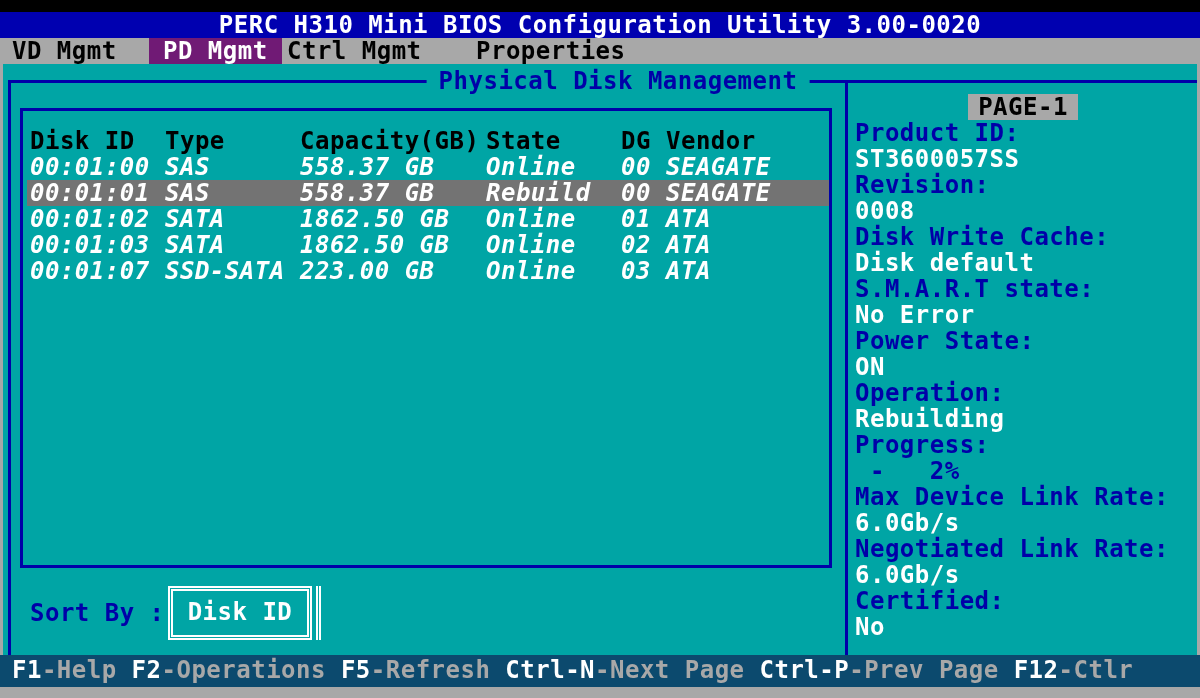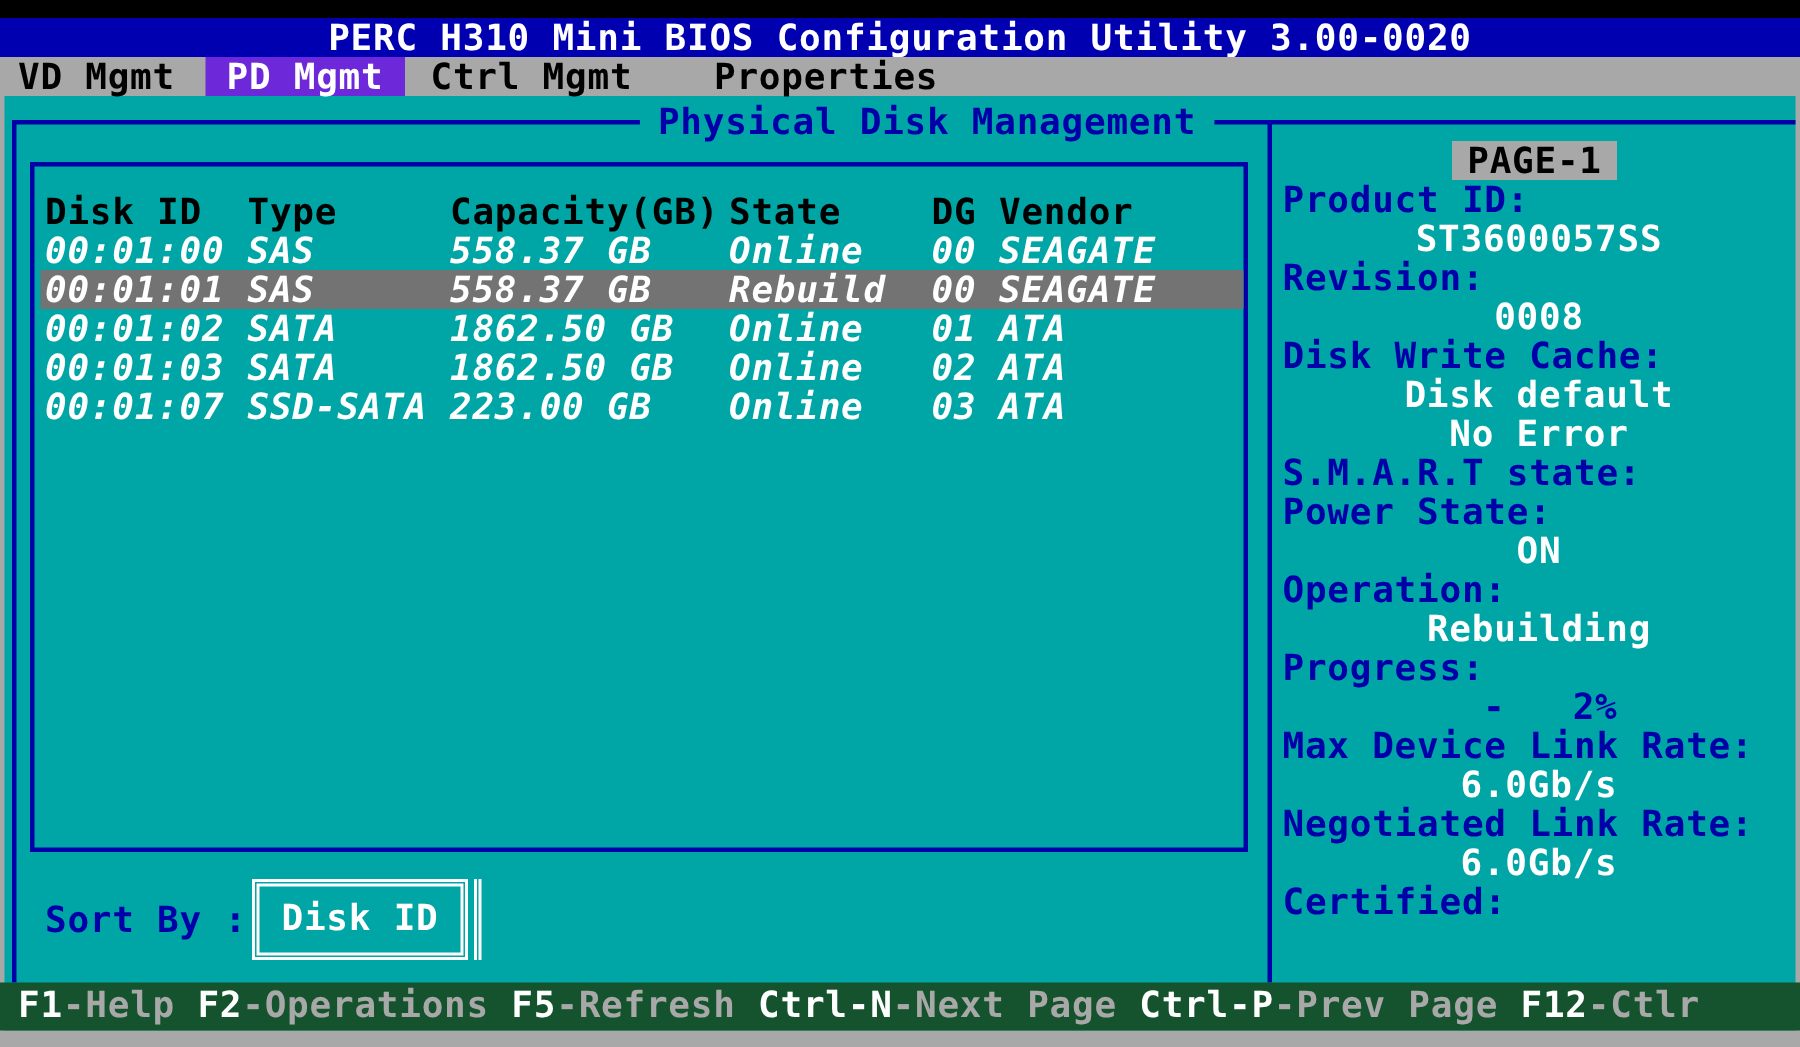--- a/index.html
+++ b/index.html
@@ -15,21 +15,21 @@
   .top-strip{left:0;top:0;width:1200px;height:12px;background:#000000;}
   
   .title-bar{left:0;top:12px;width:1200px;height:26px;background:#0000B0;color:#FFFFFF;text-align:center;}
   
   .menu-bar{left:0;top:38px;width:1200px;height:26px;background:#A8A8A8;color:#000000;}
   .menu-item{position:absolute;top:0;height:26px;white-space:pre;}
   .menu-item:nth-child(1){left:12px;}
   .menu-item:nth-child(2){left:137px;}
   .menu-item:nth-child(3){left:287px;}
   .menu-item:nth-child(4){left:476px;}
-  .menu-item.active{background:#6d28d9;color:#FFFFFF;padding:0 14px;}
+  .menu-item.active{background:#701a75;color:#FFFFFF;padding:0 14px;margin-left:12px;}
   
   .edge-left{left:0;top:64px;width:3px;height:634px;background:#A8A8A8;}
   .edge-right{left:1197px;top:64px;width:3px;height:634px;background:#A8A8A8;}
   .bottom-strip{left:0;top:687px;width:1200px;height:11px;background:#A8A8A8;}
   
   .frame-top{left:8px;top:80px;width:1189px;height:3px;background:#0000A8;}
   .frame-left{left:8px;top:80px;width:3px;height:575px;background:#0000A8;}
   .frame-divider{left:845px;top:80px;width:3px;height:575px;background:#0000A8;}
   .panel-title{left:618px;top:68px;transform:translateX(-50%);background:#00A5A5;color:#0000A8;padding:0 12px;white-space:pre;z-index:2;}
   
@@ -49,24 +49,24 @@
   
   .sort-label{left:30px;top:600px;color:#0000A8;white-space:pre;}
   .sort-box{left:168px;top:586px;width:144px;height:54px;border:5px double #FFFFFF;box-sizing:border-box;color:#FFFFFF;text-align:center;line-height:42px;}
   .sort-box-shadow{left:316px;top:586px;width:0;height:54px;border-left:5px double #FFFFFF;}
   
   .details{left:849px;top:94px;width:348px;}
   .page-badge-row{height:26px;text-align:center;}
   .page-badge{display:inline-block;background:#A8A8A8;color:#000000;padding:0 10px;}
   .d-line{height:26px;padding-left:6px;white-space:pre;overflow:visible;}
   .d-label{color:#0000A8;}
-  .d-value{color:#FFFFFF;text-align:center;}
+  .d-value{color:#FFFFFF;}
   .d-value.accent{color:#0000A8;}
   
-  .status-bar{left:0;top:655px;width:1200px;height:32px;background:#14532d;line-height:31px;padding-left:12px;box-sizing:border-box;white-space:pre;}
+  .status-bar{left:0;top:655px;width:1200px;height:32px;background:#0c4a6e;line-height:31px;padding-left:12px;box-sizing:border-box;white-space:pre;}
   .sb-key{color:#FFFFFF;}
   .sb-desc{color:#A8A8A8;}
 </style>
 </head>
 <body>
 
 <div class="screen">
   <div class="abs top-strip"></div>
 
   <div class="abs title-bar">PERC H310 Mini BIOS Configuration Utility 3.00-0020</div>
@@ -113,29 +113,30 @@
   <div class="abs details">
     <div class="page-badge-row">
       <span class="page-badge">PAGE-1</span>
     </div>
   <div class="d-line d-label">Product ID:</div>
       <div class="d-line d-value">ST3600057SS</div>
       <div class="d-line d-label">Revision:</div>
       <div class="d-line d-value">0008</div>
       <div class="d-line d-label">Disk Write Cache:</div>
       <div class="d-line d-value">Disk default</div>
+      <div class="d-line d-label">S.M.A.R.T state:</div>
       <div class="d-line d-value">No Error</div>
-      <div class="d-line d-label">S.M.A.R.T state:</div>
       <div class="d-line d-label">Power State:</div>
       <div class="d-line d-value">ON</div>
       <div class="d-line d-label">Operation:</div>
       <div class="d-line d-value">Rebuilding</div>
       <div class="d-line d-label">Progress:</div>
       <div class="d-line d-value accent"> -   2%</div>
       <div class="d-line d-label">Max Device Link Rate:</div>
       <div class="d-line d-value">6.0Gb/s</div>
       <div class="d-line d-label">Negotiated Link Rate:</div>
       <div class="d-line d-value">6.0Gb/s</div>
       <div class="d-line d-label">Certified:</div>
+      <div class="d-line d-value">No</div>
     </div>
 
   <div class="abs status-bar"><span class="sb-key">F1</span><span class="sb-desc">-Help </span><span class="sb-key">F2</span><span class="sb-desc">-Operations </span><span class="sb-key">F5</span><span class="sb-desc">-Refresh </span><span class="sb-key">Ctrl-N</span><span class="sb-desc">-Next Page </span><span class="sb-key">Ctrl-P</span><span class="sb-desc">-Prev Page </span><span class="sb-key">F12</span><span class="sb-desc">-Ctlr</span></div>
 </div>
 
 </body></html>

